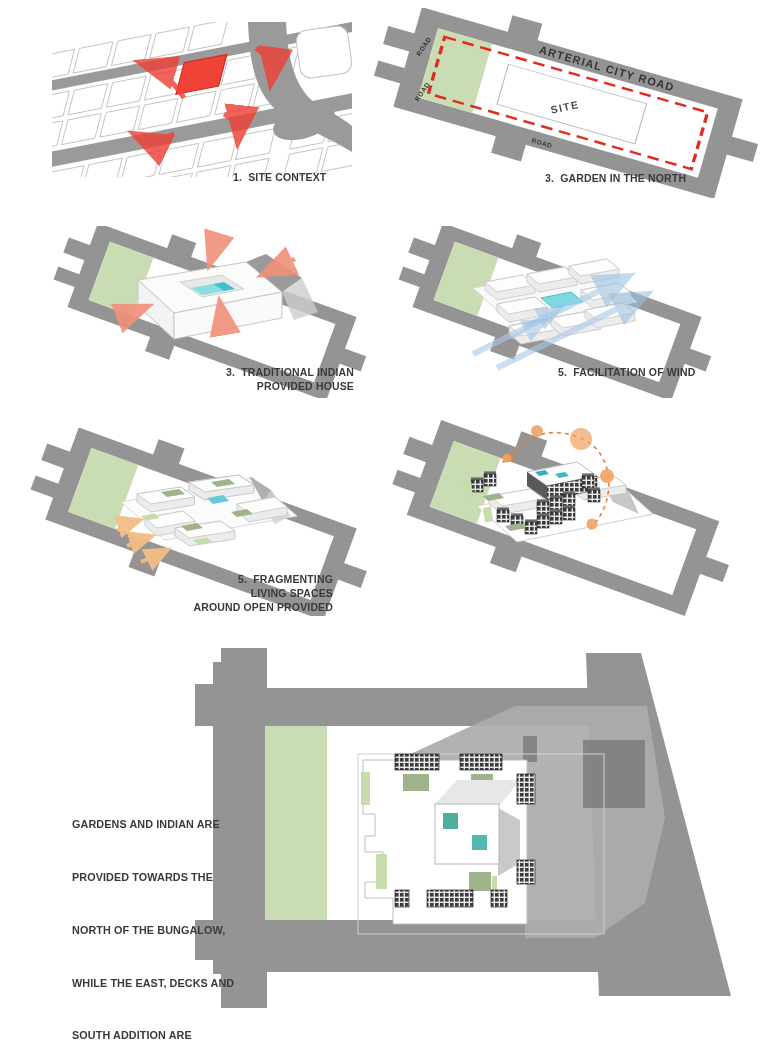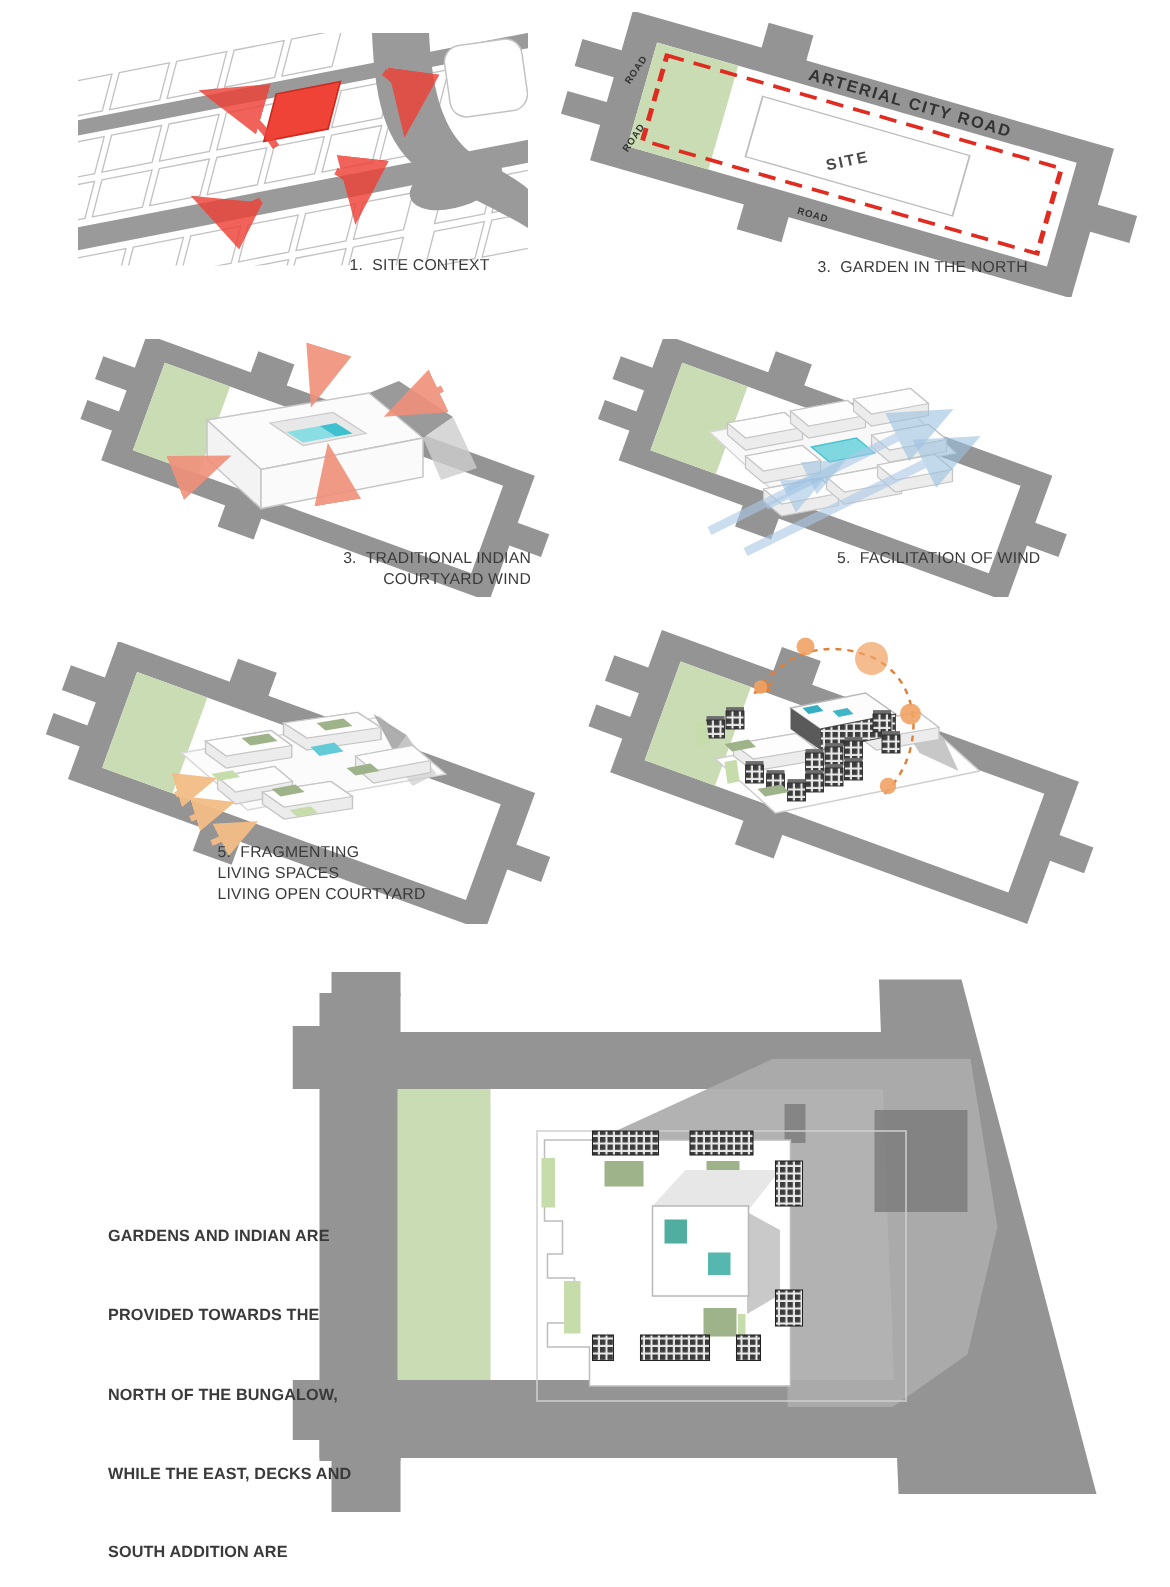--- a/index.html
+++ b/index.html
@@ -1,22 +1,22 @@
 <!DOCTYPE html>
 <html><head>
 <meta charset="utf-8">
 <style>
   html,body{margin:0;padding:0;background:#ffffff;}
   .sheet{position:relative;width:780px;height:1058px;background:#ffffff;overflow:hidden;
          font-family:"Liberation Sans",sans-serif;}
   .diag{position:absolute;}
-  .lbl{position:absolute;font-weight:normal;font-size:10.5px;line-height:13.8px;
+  .lbl{position:absolute;font-weight:bold;font-size:10.5px;line-height:13.8px;
        color:#3a3a3a;letter-spacing:.15px;white-space:pre;}
   .lbl.center{text-align:right;}
-  .lbl.right{text-align:left;}
+  .lbl.right{text-align:right;margin-top:11px;}
   .note{position:absolute;left:72px;top:781px;width:178px;font-weight:bold;
         font-size:10.8px;line-height:17.6px;color:#3a3a3a;letter-spacing:.1px;white-space:pre;}
   svg text{font-family:"Liberation Sans",sans-serif;font-weight:bold;}
 </style>
 </head>
 <body>
 
 <div class="sheet">
 
 <svg width="0" height="0" style="position:absolute" aria-hidden="true">
@@ -148,21 +148,21 @@
     <polygon points="141,62 163,58 174,65 152,69" fill="#8adde2"></polygon>
     <polygon points="163,58 174,56 185,63 174,65" fill="#3fc0ce"></polygon>
   </g>
   <g stroke="#f0907a" stroke-width="4.5" fill="none" opacity="0.9">
     <path d="M158,12 Q164,24 160,37" marker-end="url(#mS)"></path>
     <path d="M245,33 Q231,40 214,48" marker-end="url(#mS)"></path>
     <path d="M68,94 Q81,87 96,81" marker-end="url(#mS)"></path>
     <path d="M164,100 Q172,90 170,78" marker-end="url(#mS)"></path>
   </g>
 </svg>
-<div class="lbl center" style="left:222px;top:366px;width:132px"><div>3.  TRADITIONAL INDIAN</div><div>COURTYARD WIND</div></div>
+<div class="lbl center" style="left:222px;top:366px;width:132px"><div>3.  TRADITIONAL INDIAN</div><div>PROVIDED HOUSE</div></div>
 
 <svg class="diag" style="left:385px;top:226px" width="350" height="172" viewBox="0 0 350 172">
   <g transform="translate(172,86) rotate(20) scale(0.80,0.62)">
         <use href="#ringG"></use>
       </g>
   <polygon points="88,62 212,39 252,76 128,99" fill="#f8f8f8" stroke="#d8d8d8" stroke-width="1"></polygon>
   <g>
     <use href="#barU" x="100" y="48"></use>
         <use href="#barU" x="142" y="40"></use>
         <use href="#barU" x="184" y="32"></use>
@@ -206,21 +206,21 @@
       <polygon points="116,88 130,85.5 135,90 121,92.5"></polygon>
       <polygon points="168,112 182,109.5 187,114 173,116.5"></polygon>
     </g>
   </g>
   <g stroke="#f3bd86" stroke-width="4" fill="none" opacity="0.95">
     <path d="M92,102 Q102,96 112,93" marker-end="url(#mO)"></path>
     <path d="M102,118 Q114,112 124,109" marker-end="url(#mO)"></path>
     <path d="M116,134 Q130,128 140,123" marker-end="url(#mO)"></path>
   </g>
 </svg>
-<div class="lbl right" style="left:145px;top:562px;width:188px"><div>5.  FRAGMENTING</div><div>LIVING SPACES</div><div>LIVING OPEN COURTYARD</div></div>
+<div class="lbl right" style="left:145px;top:562px;width:188px"><div>5.  FRAGMENTING</div><div>LIVING SPACES</div><div>AROUND OPEN PROVIDED</div></div>
 
 <svg class="diag" style="left:385px;top:418px" width="360" height="198" viewBox="0 0 360 198">
   <g transform="translate(178,100) rotate(20) scale(0.86,0.70)">
         <use href="#ringG"></use>
       </g>
   <polygon points="92,88 228,60 268,96 132,124" fill="#fefefe" stroke="#cfcfcf" stroke-width="1"></polygon>
   <polygon points="212,58 244,74 254,96 228,84" fill="#b9b9b9" opacity="0.8"></polygon>
   <g>
     <use href="#barU" transform="translate(104,70) scale(1.1,1)"></use>
     <use href="#barU" transform="translate(186,56) scale(1.1,1)"></use>

